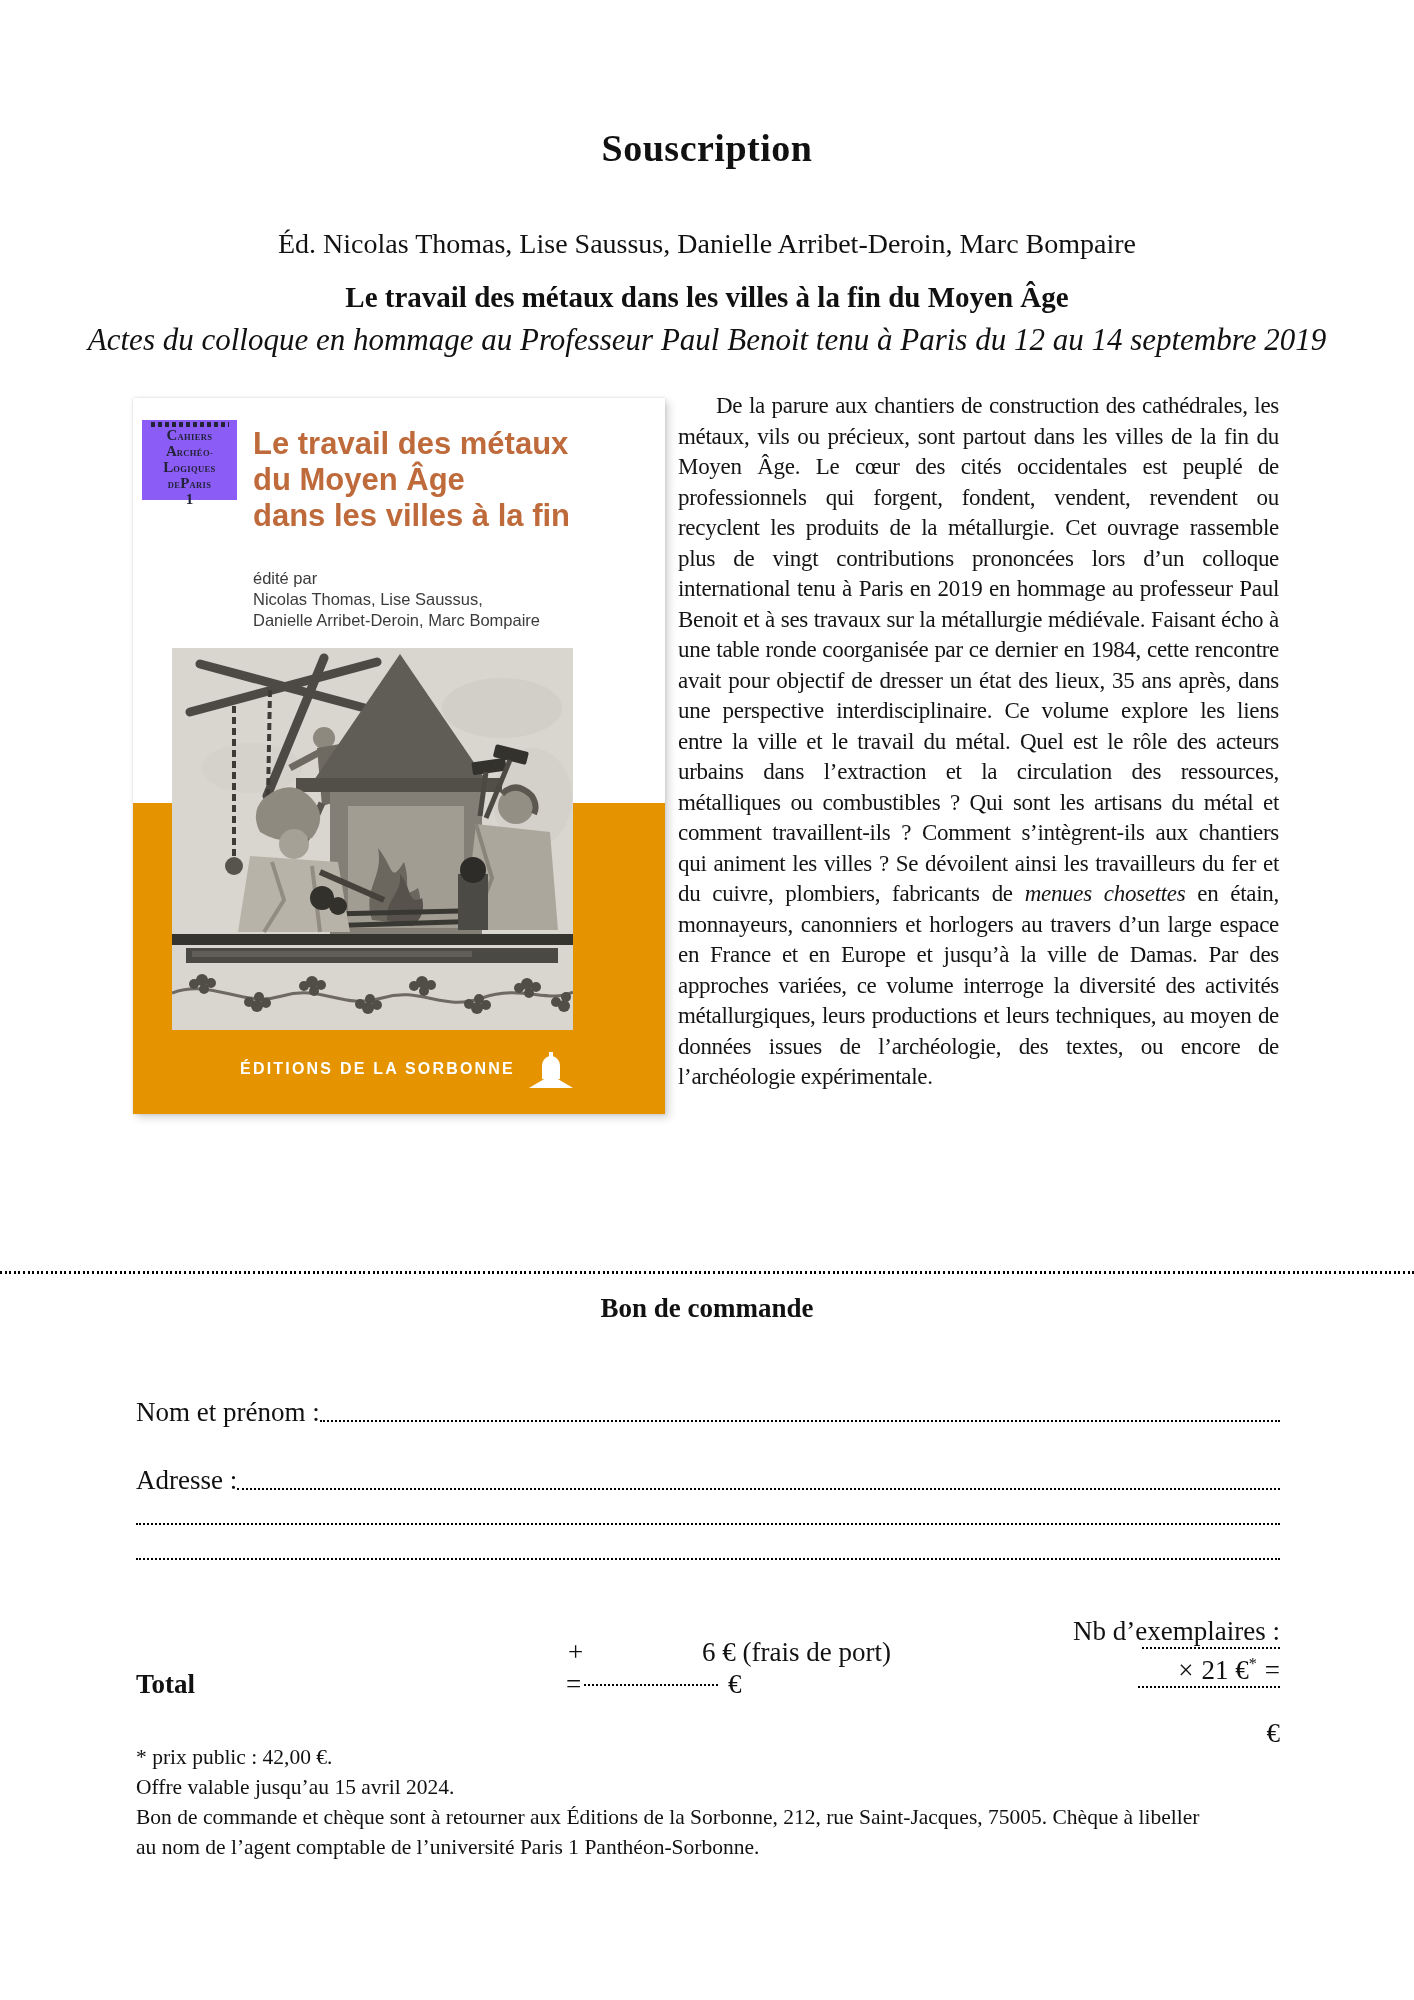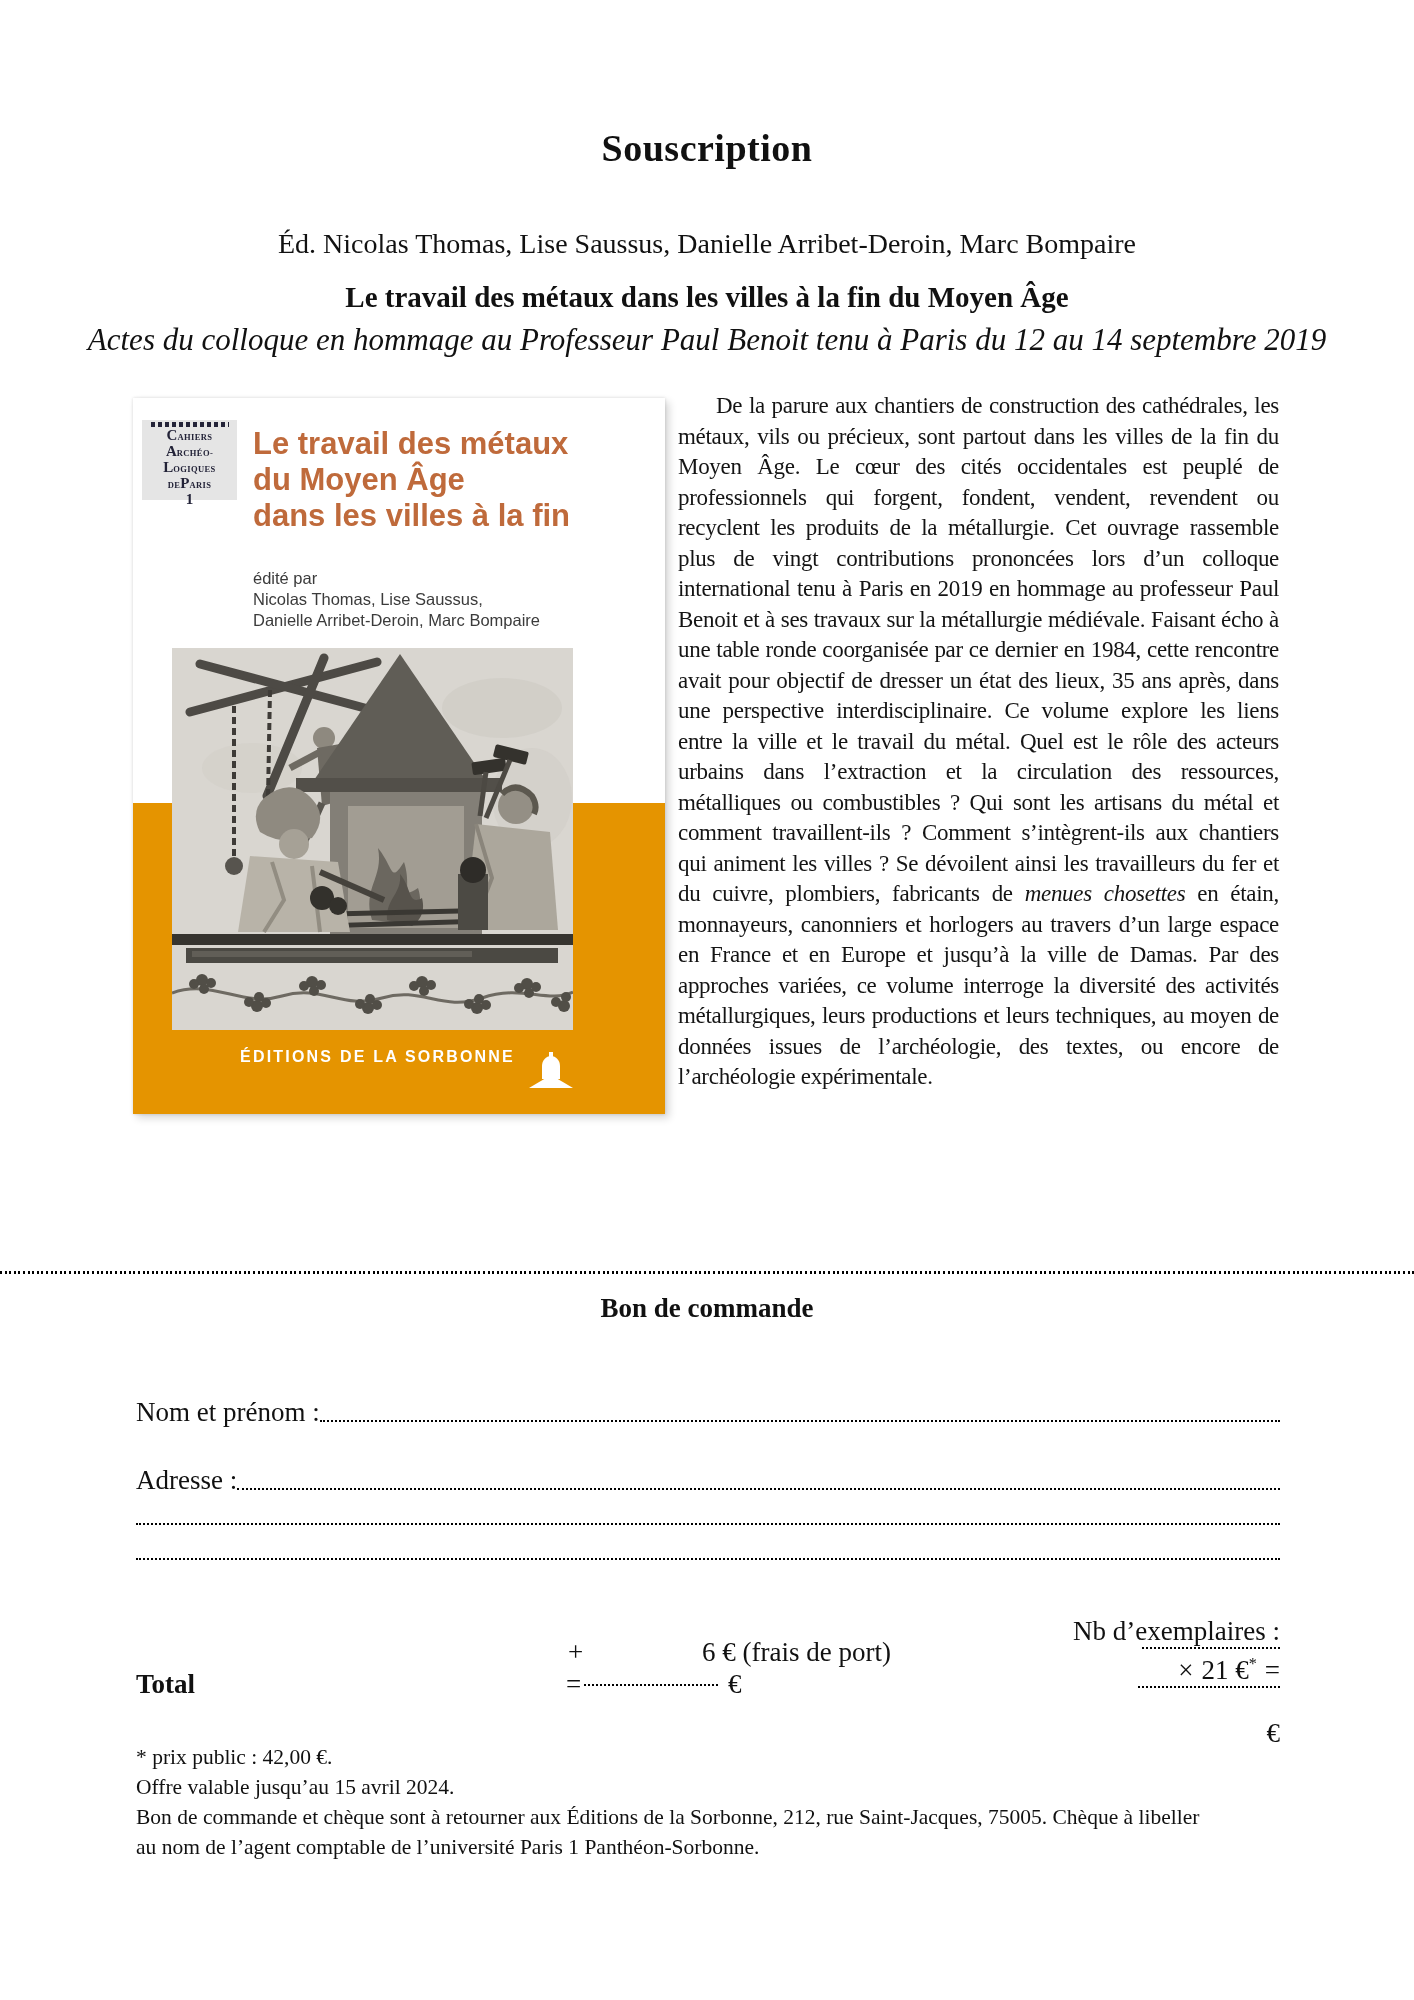--- a/index.html
+++ b/index.html
@@ -39,21 +39,21 @@
   #cover-editors{
     position:absolute;left:120px;top:170px;width:380px;
     font-family:"Liberation Sans",sans-serif;font-size:16.5px;line-height:21px;color:#3b3b3b;
   }
   #cover-illustration{position:absolute;left:39px;top:250px;width:401px;height:382px;}
   #cover-publisher{
     position:absolute;right:92px;bottom:26px;display:flex;align-items:flex-end;gap:14px;
   }
   #cover-publisher .pub-text{
     font-family:"Liberation Sans",sans-serif;font-weight:700;font-size:16px;letter-spacing:2.2px;
-    color:#ffffff;margin-bottom:22px;
+    color:#ffffff;margin-bottom:10px;
   }
 
   
   #description{
     position:absolute;left:678px;top:391px;width:601px;
     font-size:23px;line-height:30.5px;letter-spacing:-0.3px;
     text-align:justify;text-indent:38px;color:#141414;
   }
   #description .it{font-style:italic;}
 
@@ -88,21 +88,21 @@
 <body>
 
 <div id="doc-title" class="center">Souscription</div>
 <div id="editors-line" class="center">Éd. Nicolas Thomas, Lise Saussus, Danielle Arribet-Deroin, Marc Bompaire</div>
 <div id="book-title" class="center">Le travail des métaux dans les villes à la fin du Moyen Âge</div>
 <div id="subtitle" class="center">Actes du colloque en hommage au Professeur Paul Benoit tenu à Paris du 12 au 14 septembre 2019</div>
 
 <div id="cover">
   <div id="cover-band" style="background: rgb(229, 148, 0);"></div>
 
-  <div id="cover-logo" style="background: #e5e5e5;">
+  <div id="cover-logo" style="background: #8b5cf6;">
     <div class="chain"></div>
     <div class="logo-row"><span class="sm"></span><span class="big">C</span><span class="sm">AHIERS</span></div>
     <div class="logo-row"><span class="sm"></span><span class="big">A</span><span class="sm">RCHÉO-</span></div>
     <div class="logo-row"><span class="sm"></span><span class="big">L</span><span class="sm">OGIQUES</span></div>
     <div class="logo-row"><span class="sm">DE</span><span class="big">P</span><span class="sm">ARIS</span></div>
     <div class="logo-row"><span class="sm"></span><span class="big">1</span><span class="sm"></span></div>
   </div>
 
   <div id="cover-title" style="color: rgb(191, 106, 59);">
     <div>Le travail des métaux</div>

